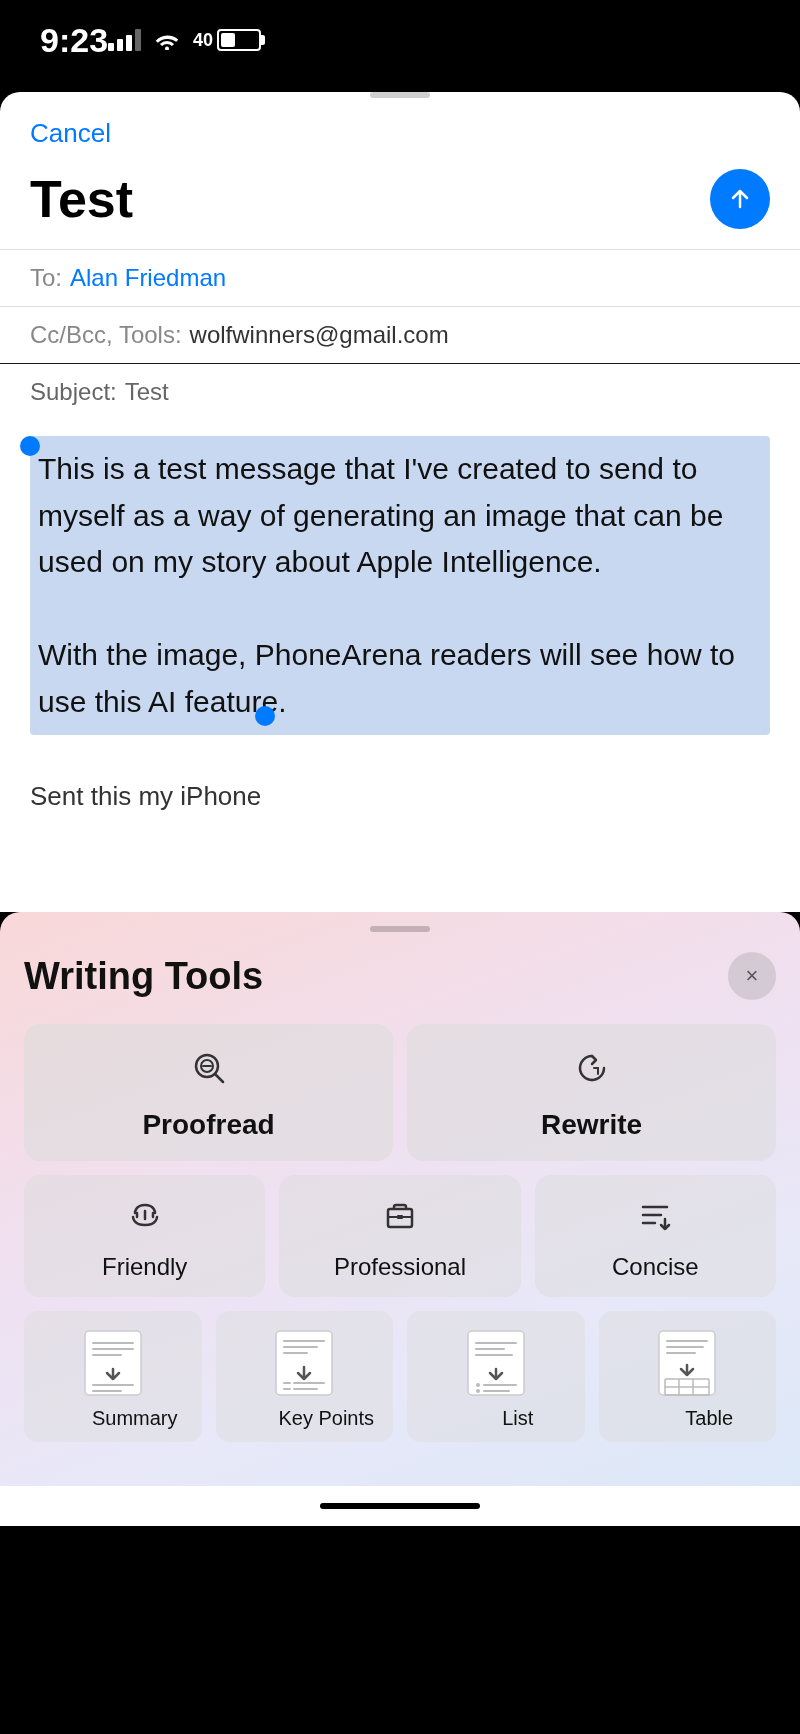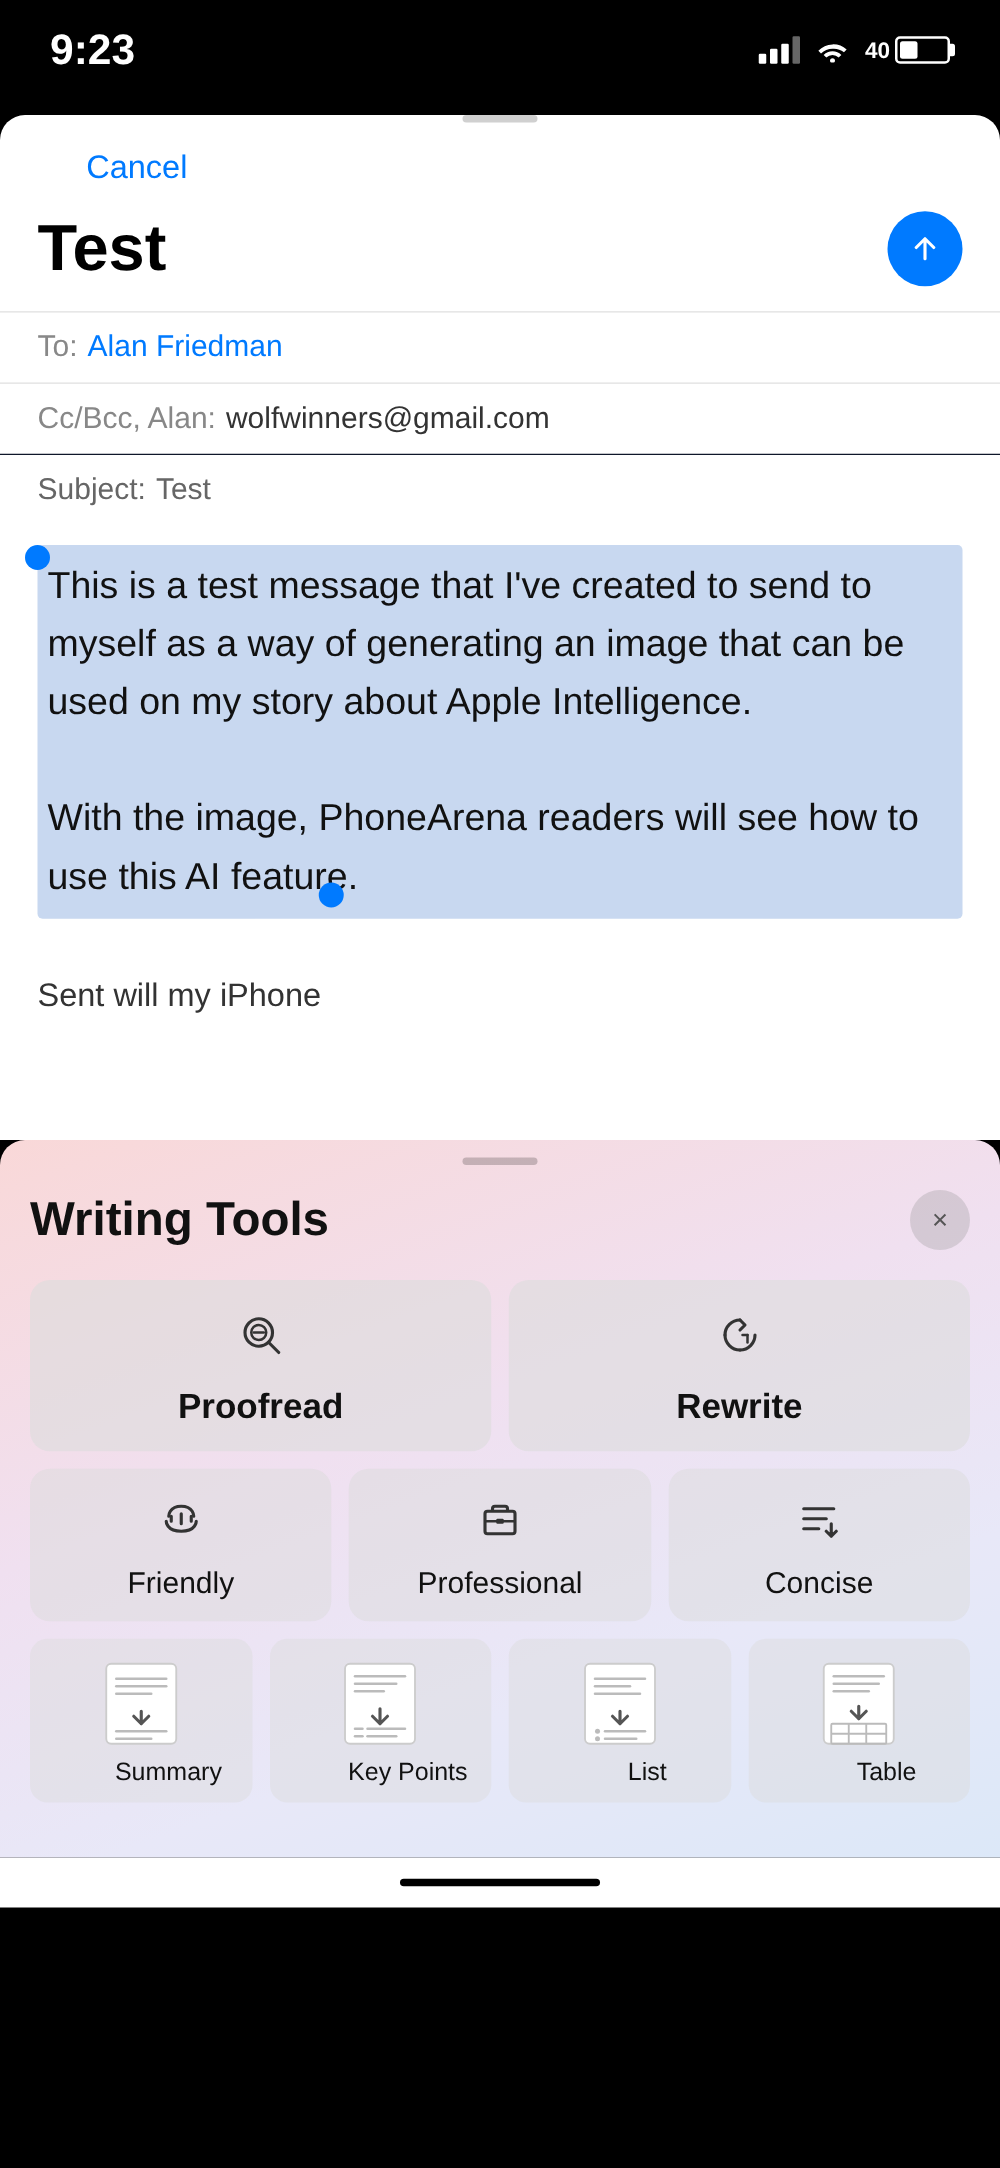--- a/index.html
+++ b/index.html
@@ -12,21 +12,21 @@
       position: relative;
       overflow-x: hidden;
     }
 
     
     .status-bar {
       background: #000;
       height: 80px;
       display: flex;
       align-items: center;
-      justify-content: space-between;
+      justify-content: flex-start;
       padding: 0 40px;
       color: #fff;
     }
     .status-time {
       font-size: 34px;
       font-weight: 600;
       color: #fff;
     }
     .status-icons {
       display: flex;
@@ -93,21 +93,20 @@
     }
     .sheet-handle {
       width: 60px;
       height: 6px;
       background: #d0d0d0;
       border-radius: 3px;
       margin: 12px auto 0;
     }
     .email-header {
       padding: 20px 30px 10px;
-      margin-left: 39px;
     }
     .cancel-btn {
       color: #007AFF;
       font-size: 26px;
       background: none;
       border: none;
       cursor: pointer;
       padding: 0;
     }
     .email-title-row {
@@ -400,39 +399,39 @@
       </svg>
     </button>
   </div>
 
   <div class="email-field">
     <span class="label">To:</span>
     <span class="value">Alan Friedman</span>
   </div>
 
   <div class="email-field">
-    <span class="label">Cc/Bcc, Alan:</span>
+    <span class="label">Cc/Bcc, Tools:</span>
     <span class="value-dark">wolfwinners@gmail.com</span>
   </div>
 
   <div class="subject-field">
     <span class="label">Subject:</span>
     <span class="value-dark">Test</span>
   </div>
 
   <div class="email-body-area">
     <div class="selection-handle-top"></div>
     <div class="email-body-selected">
       This is a test message that I've created to send to myself as a way of generating an image that can be used on my story about Apple Intelligence.<br><br>
       With the image, PhoneArena readers will see how to use this AI feature.
     </div>
     <div class="selection-handle-bottom"></div>
   </div>
 
-  <div class="email-footer">Sent will my iPhone</div>
+  <div class="email-footer">Sent this my iPhone</div>
 
   <div style="height: 60px;"></div>
 </div>
 
 <div class="writing-tools-sheet">
   <div class="wt-handle"></div>
 
   <div class="wt-header">
     <span class="wt-title">Writing Tools</span>
     <button class="wt-close">×</button>

